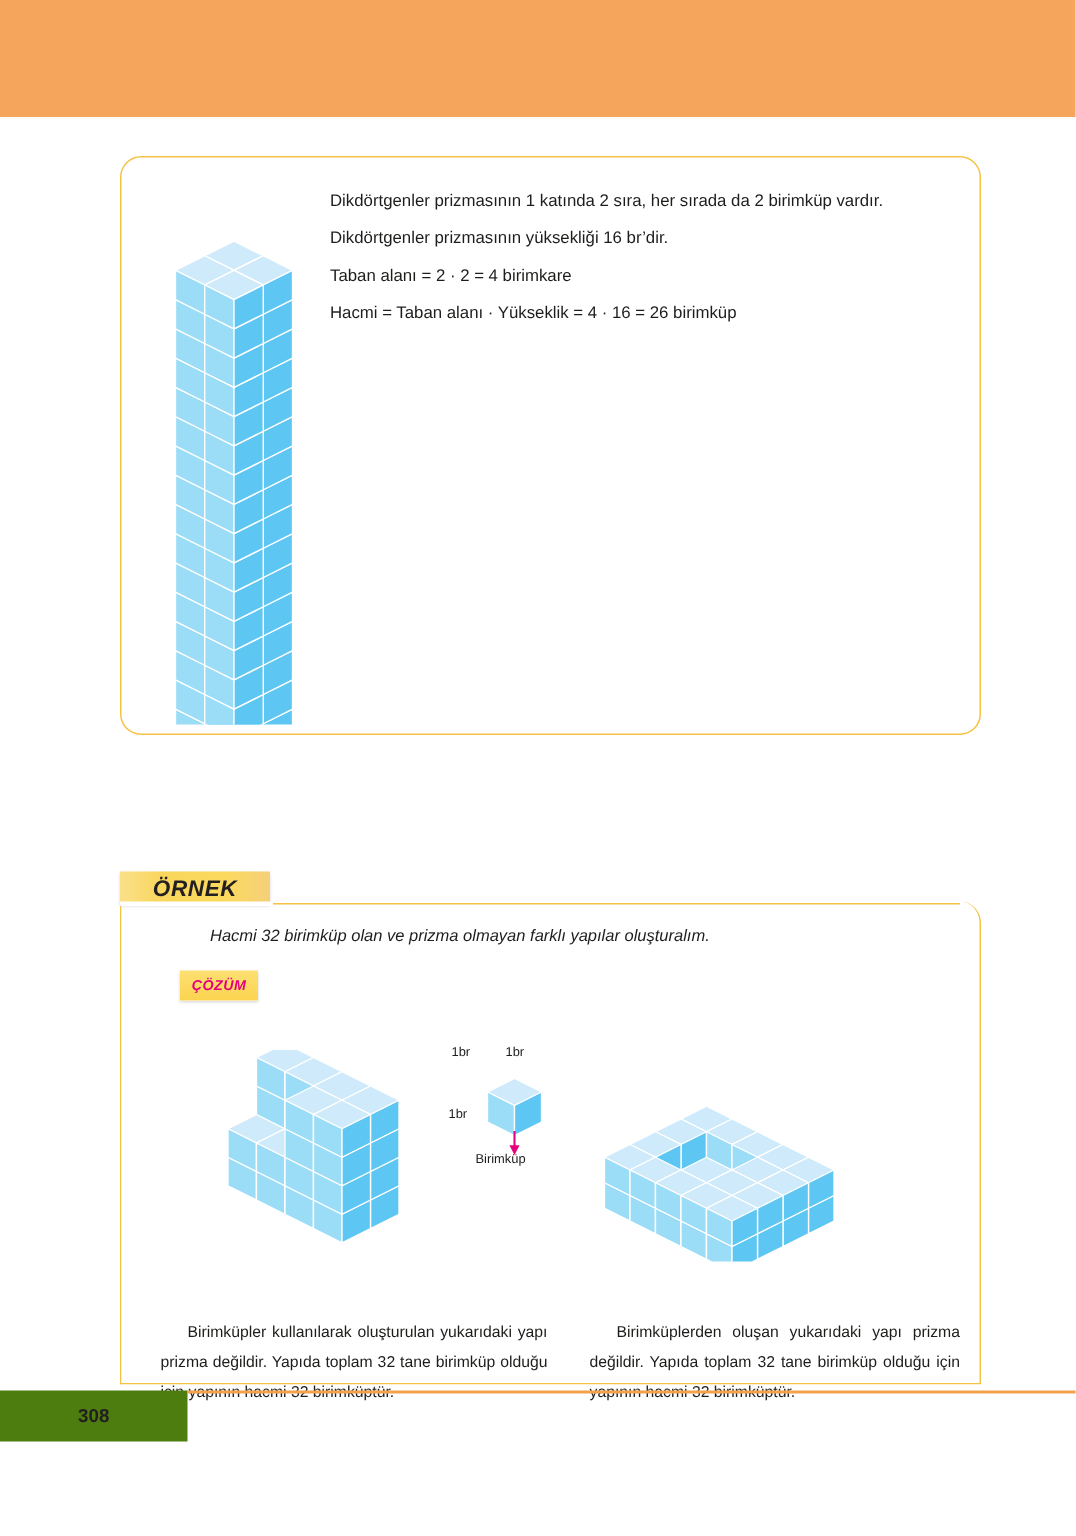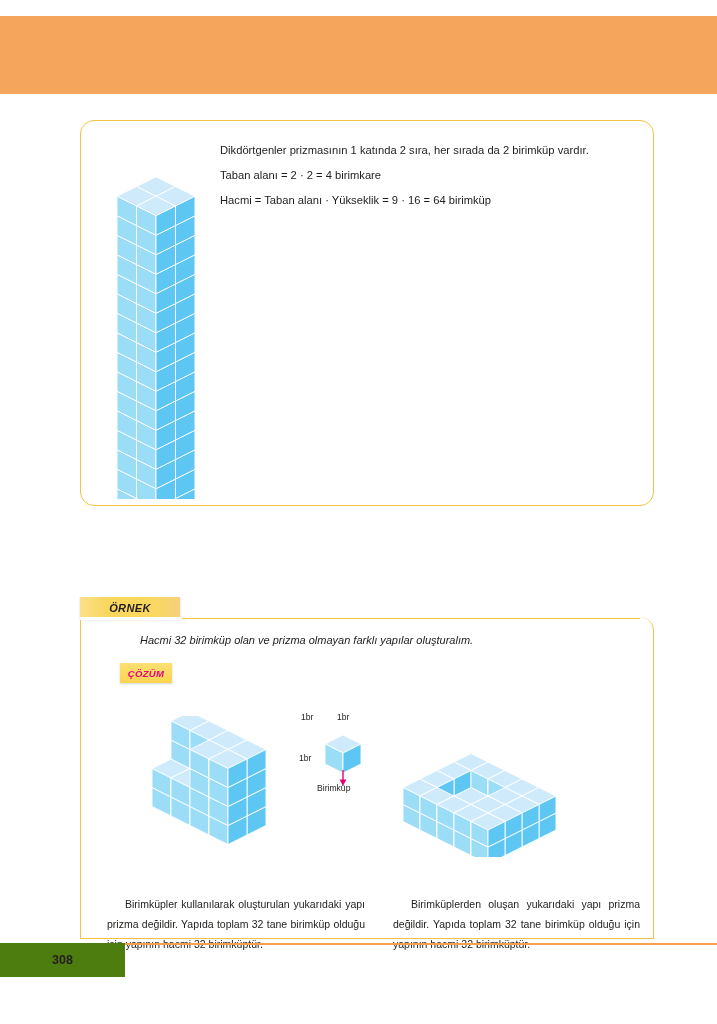--- a/index.html
+++ b/index.html
@@ -4,21 +4,21 @@
 <style>
   html,body{margin:0;padding:0;}
   body{
     width:717px;height:1024px;
     background:#ffffff;
     font-family:"Liberation Sans", sans-serif;
     color:#1a1a1a;
     position:relative;
     overflow:hidden;
   }
-  .page{position:absolute;left:0;top:16px;width:717px;height:744px;}
+  .page{position:absolute;left:0;top:0;width:717px;height:744px;}
 
   
   .header-bar{
     position:absolute;left:0;top:0;width:717px;height:78px;
     background:#f6a55c;
   }
 
   
   .box1{
     position:absolute;left:80px;top:104px;width:574px;height:386px;
@@ -35,21 +35,21 @@
   .box1-text div{white-space:nowrap;}
 
   
   .ornek-tab{
     position:absolute;left:80px;top:581px;width:100px;height:22px;
     background:linear-gradient(90deg,#fbe08a 0%,#f9d65c 28%,#fbd95f 72%,#f5d07a 100%);
     display:flex;align-items:center;justify-content:center;
     box-shadow:0 1px 2px rgba(0,0,0,0.16);
   }
   .ornek-tab span{
-    font-size:11px;font-weight:bold;font-style:italic;color:#231f20;
+    font-size:15px;font-weight:bold;font-style:italic;color:#231f20;
     letter-spacing:0.4px;
   }
   .ornek-rule{
     position:absolute;left:180px;top:602px;width:460px;height:1.4px;
     background:#f5c243;
   }
 
   
   .box2{
     position:absolute;left:80px;top:601px;width:574px;height:322px;
@@ -309,22 +309,23 @@
           <polygon points="71.5,82 91,72.25 91,91.75 71.5,101.5" fill="#5ec6f2" stroke="#ffffff" stroke-width="0.9" stroke-linejoin="round"></polygon>
           <polygon points="52,72.25 71.5,82 52,91.75 32.5,82" fill="#cfeafb" stroke="#ffffff" stroke-width="0.9" stroke-linejoin="round"></polygon>
           <polygon points="32.5,82 52,91.75 52,111.25 32.5,101.5" fill="#9bdcf7" stroke="#ffffff" stroke-width="0.9" stroke-linejoin="round"></polygon>
           <polygon points="52,91.75 71.5,82 71.5,101.5 52,111.25" fill="#5ec6f2" stroke="#ffffff" stroke-width="0.9" stroke-linejoin="round"></polygon>
         </g>
     </svg>
   </div>
 
   <div class="box1-text">
     <div>Dikdörtgenler prizmasının 1 katında 2 sıra, her sırada da 2 birimküp vardır.</div>
+    <div>Dikdörtgenler prizmasının yüksekliği 16 br’dir.</div>
     <div>Taban alanı = 2 · 2 = 4 birimkare</div>
-    <div>Hacmi = Taban alanı · Yükseklik = 9 · 16 = 64 birimküp</div>
+    <div>Hacmi = Taban alanı · Yükseklik = 4 · 16 = 26 birimküp</div>
   </div>
 
   <div class="ornek-tab">
     <span>ÖRNEK</span>
   </div>
   <div class="ornek-rule"></div>
 
   <div class="box2"></div>
   <div class="box2-mask"></div>
 

